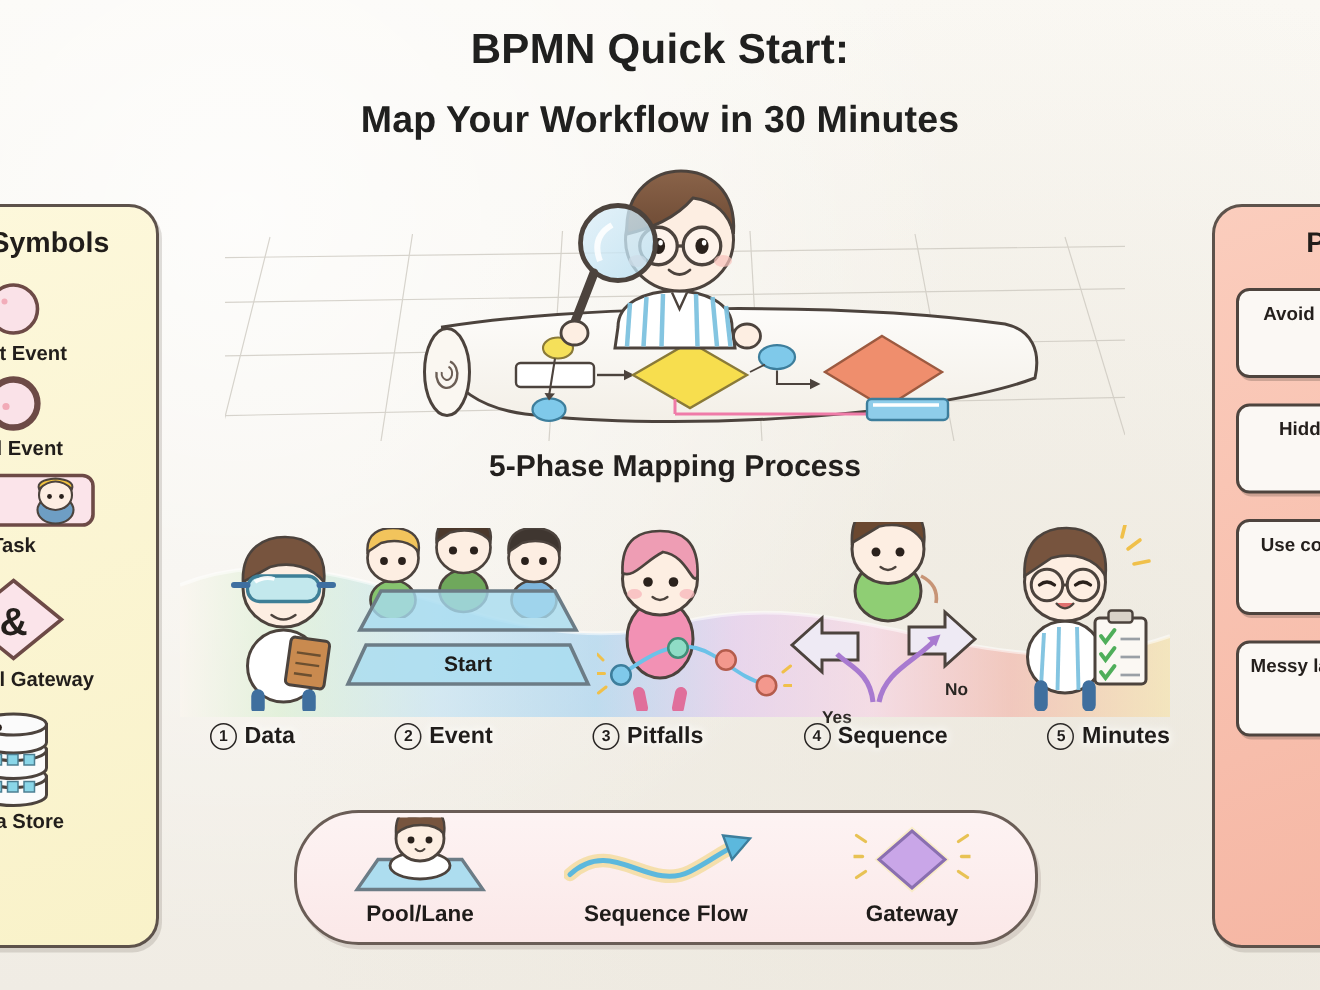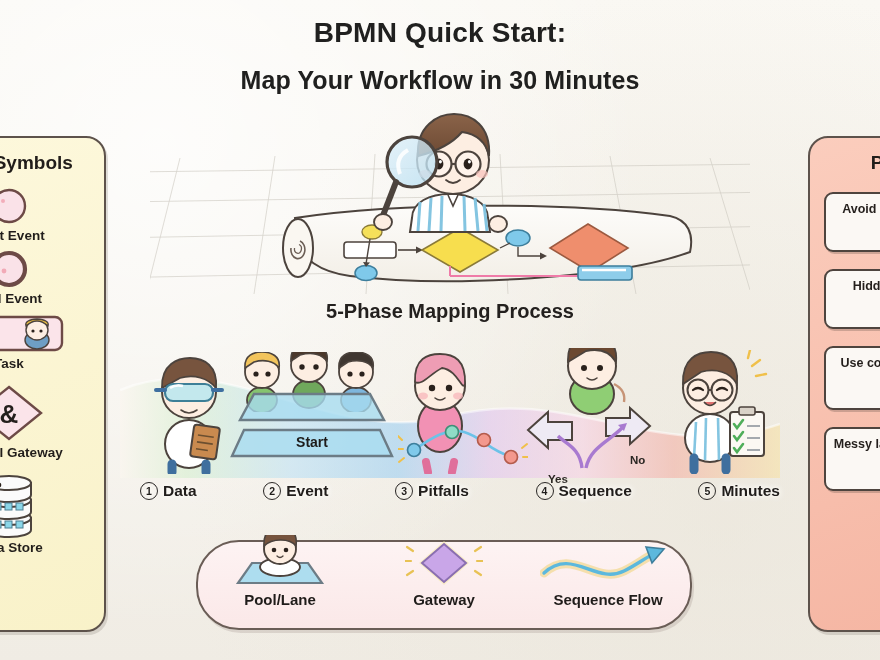--- a/index.html
+++ b/index.html
@@ -113,21 +113,21 @@
 
   
   .legend {
     position: absolute; left: 196px; top: 540px; width: 492px; height: 86px;
     border: 2.2px solid #6a5d56; border-radius: 43px;
     background: linear-gradient(180deg,#fdf3f3 0%, #fbe8e8 100%);
     box-shadow: 2px 3px 0 rgba(130,112,104,.2);
   }
   .legend-row {
     position: absolute; inset: 0; display: flex;
-    align-items: flex-end; justify-content: space-around; padding-bottom: 20px;
+    align-items: flex-end; justify-content: space-around; padding-bottom: 10px;
   }
   .legend-item {
     display: flex; flex-direction: column; align-items: center; width: 150px;
   }
   .legend-cap { font-size: 15px; font-weight: bold; color: #1f1c1a; margin-top: 2px; }
   .legend-art { height: 44px; display: flex; align-items: flex-end; justify-content: center; }
 </style>
 </head>
 <body>
 
@@ -498,42 +498,42 @@
             <circle cx="46" cy="15" r="2.3" fill="#2a211c"></circle>
             <circle cx="58" cy="15" r="2.3" fill="#2a211c"></circle>
             <path d="M49 21 q3 3 6 0" fill="none" stroke="#4c433d" stroke-width="1.3" stroke-linecap="round"></path>
           </svg>
         </div>
         <div class="legend-cap">Pool/Lane</div>
       </div>
 
       <div class="legend-item">
         <div class="legend-art">
+          <svg width="136" height="48" viewBox="0 0 136 48">
+            <path d="M4 32 C32 6 56 44 84 30 C98 23 106 16 116 12" fill="none" stroke="#f3dca0" stroke-width="9" stroke-linecap="round" opacity=".85"></path>
+            <path d="M4 32 C32 6 56 44 84 30 C98 23 106 16 116 12" fill="none" stroke="#5cb8dd" stroke-width="3.4" stroke-linecap="round"></path>
+            <path d="M106 6 L124 8 L112 22 Z" fill="#5cb8dd" stroke="#3d7e9c" stroke-width="1.6"></path>
+          </svg>
+        </div>
+        <div class="legend-cap">Sequence Flow</div>
+      </div>
+
+      <div class="legend-item">
+        <div class="legend-art">
           <svg width="78" height="52" viewBox="0 0 78 52">
             <path d="M39 4 L64 26 L39 48 L14 26 Z" fill="#f6e9a8" opacity=".55"></path>
             <path d="M39 7 L61 26 L39 45 L17 26 Z" fill="#c9a6e8" stroke="#8a6fb0" stroke-width="2"></path>
             <g stroke="#e8c254" stroke-width="2.2" stroke-linecap="round">
               <path d="M8 14 L2 10"></path>
                 <path d="M6 24 L0 24"></path>
                 <path d="M8 34 L2 38"></path>
               <path d="M70 14 L76 10"></path>
                 <path d="M72 24 L78 24"></path>
                 <path d="M70 34 L76 38"></path>
             </g>
           </svg>
         </div>
         <div class="legend-cap">Gateway</div>
       </div>
 
-      <div class="legend-item">
-        <div class="legend-art">
-          <svg width="136" height="48" viewBox="0 0 136 48">
-            <path d="M4 32 C32 6 56 44 84 30 C98 23 106 16 116 12" fill="none" stroke="#f3dca0" stroke-width="9" stroke-linecap="round" opacity=".85"></path>
-            <path d="M4 32 C32 6 56 44 84 30 C98 23 106 16 116 12" fill="none" stroke="#5cb8dd" stroke-width="3.4" stroke-linecap="round"></path>
-            <path d="M106 6 L124 8 L112 22 Z" fill="#5cb8dd" stroke="#3d7e9c" stroke-width="1.6"></path>
-          </svg>
-        </div>
-        <div class="legend-cap">Sequence Flow</div>
-      </div>
-
     </div>
   </div>
 </div>
 
 </body></html>

